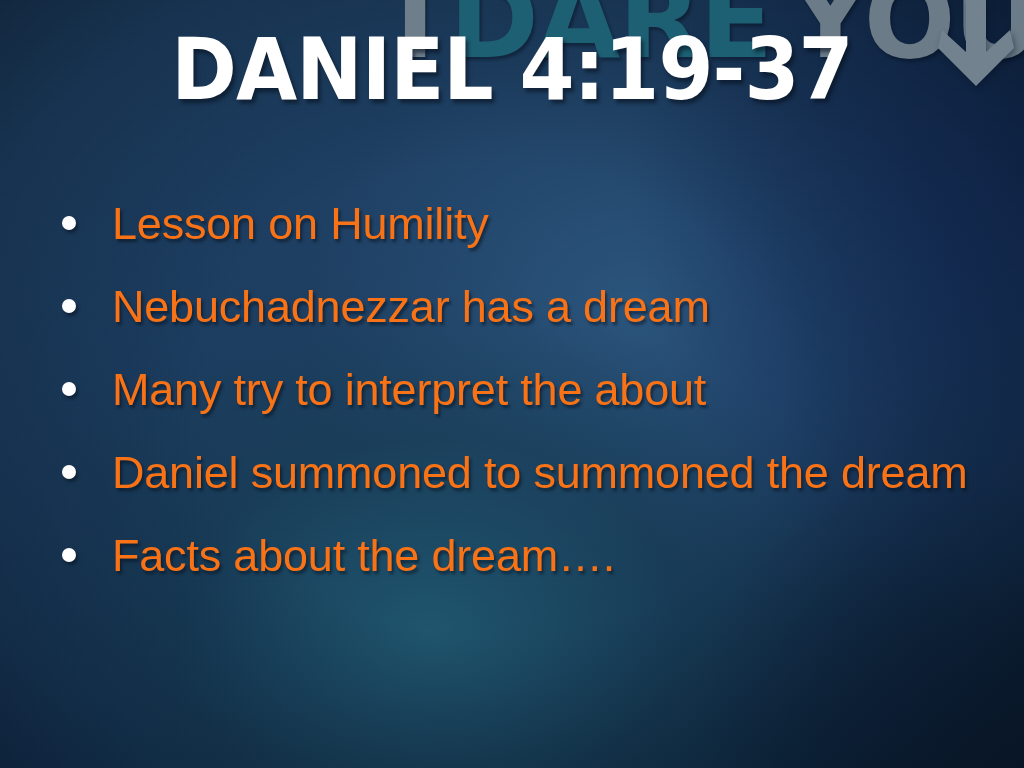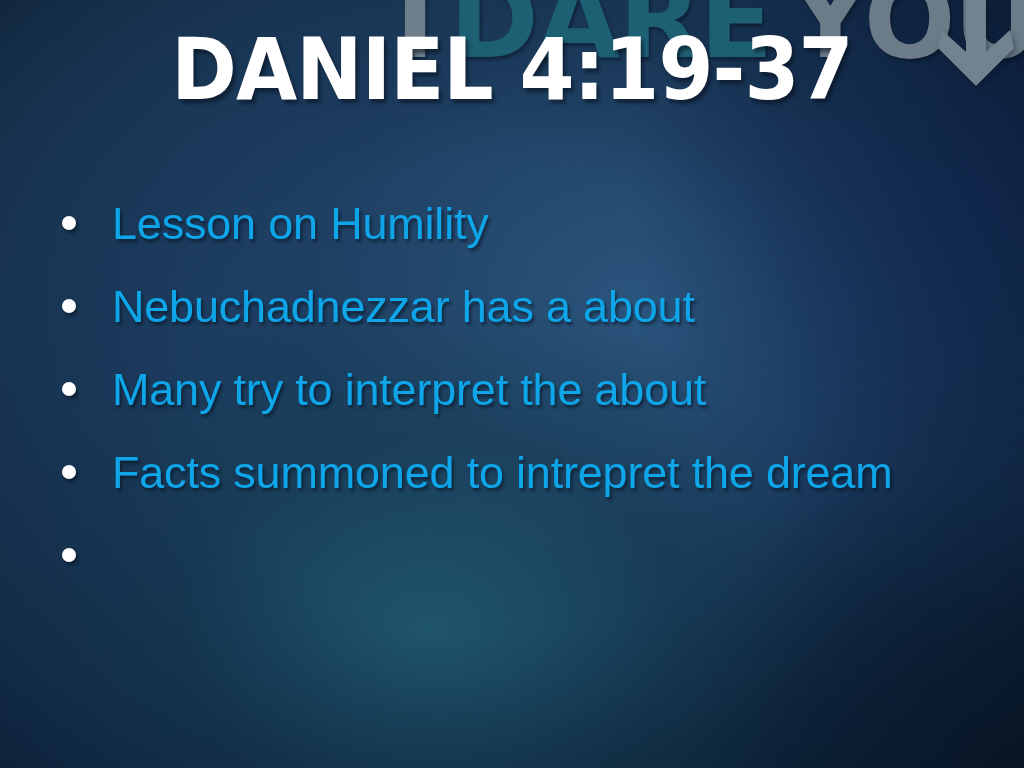--- a/index.html
+++ b/index.html
@@ -113,21 +113,21 @@
     flex: 0 0 auto;
     width: 14px;
     height: 14px;
     border-radius: 50%;
     background: #ffffff;
     margin-top: 20px;
     margin-right: 36px;
     box-shadow: 2px 3px 3px rgba(5,15,28,0.50);
   }
   .bullet-text {
-    color: #0ea5e9;
+    color: #f97316;
     font-family: "Liberation Sans", sans-serif;
     font-weight: 400;
     font-size: 45px;
     line-height: 56px;
     letter-spacing: -0.2px;
     white-space: nowrap;
     text-shadow: 2px 3px 3px rgba(5,15,28,0.55);
   }
 </style>
 </head>
@@ -154,32 +154,33 @@
 
   <div class="bullets">
 
     <div class="bullet-row">
       <span class="bullet-dot"></span>
       <span class="bullet-text">Lesson on Humility</span>
     </div>
 
     <div class="bullet-row">
       <span class="bullet-dot"></span>
-      <span class="bullet-text">Nebuchadnezzar has a about</span>
+      <span class="bullet-text">Nebuchadnezzar has a dream</span>
     </div>
 
     <div class="bullet-row">
       <span class="bullet-dot"></span>
       <span class="bullet-text">Many try to interpret the about</span>
     </div>
 
     <div class="bullet-row">
       <span class="bullet-dot"></span>
-      <span class="bullet-text">Facts summoned to intrepret the dream</span>
+      <span class="bullet-text">Daniel summoned to summoned the dream</span>
     </div>
 
     <div class="bullet-row">
       <span class="bullet-dot"></span>
+      <span class="bullet-text">Facts about the dream….</span>
     </div>
 
   </div>
 
 </div>
 
 </body></html>

